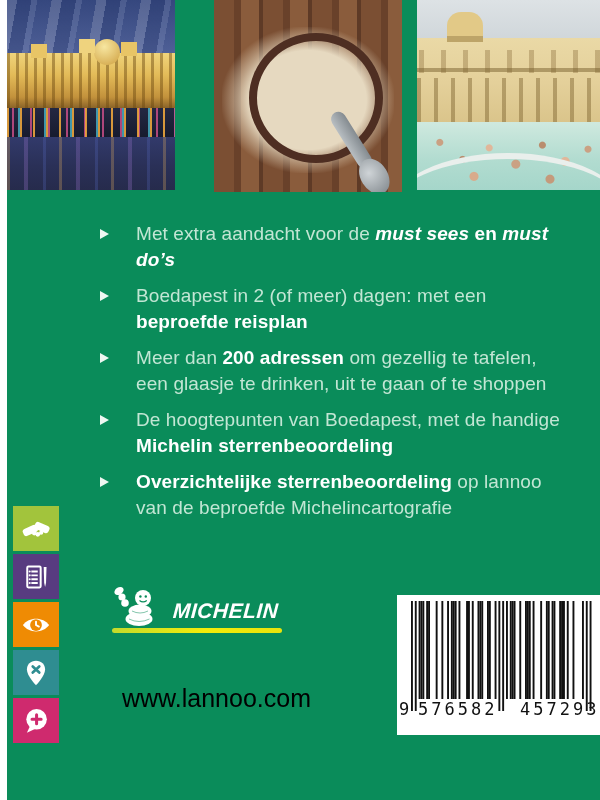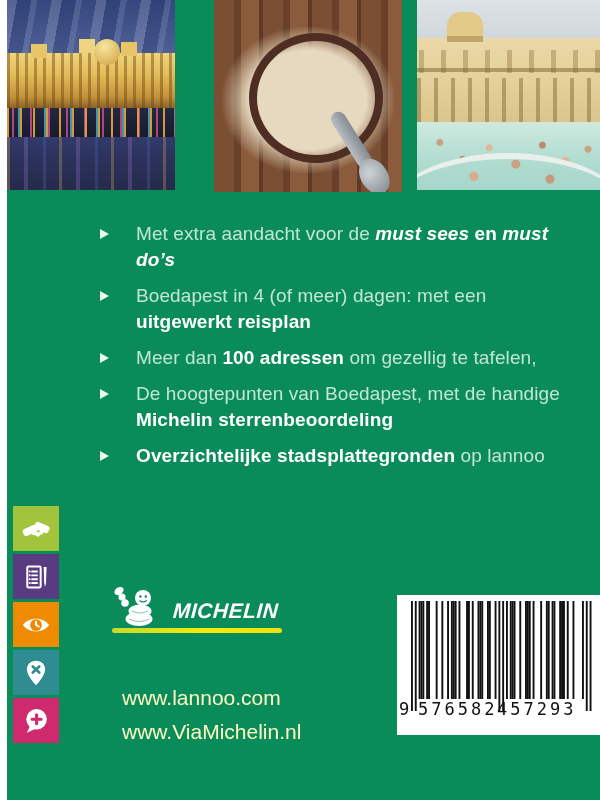--- a/index.html
+++ b/index.html
@@ -121,30 +121,30 @@
   
   .logo{position:absolute;left:103px;top:584px;width:172px;height:50px;}
   .bib{position:absolute;left:0;bottom:6px;}
   .brand{position:absolute;left:63px;bottom:11px;
     font-size:21px;font-weight:700;font-style:italic;color:#fff;letter-spacing:.5px;
     transform:skewX(-4deg);}
   .logo-underline{position:absolute;left:2px;right:0;bottom:1px;height:5px;border-radius:3px;
     background:linear-gradient(90deg,#c3da2c,#f4ec09 55%,#e8e30c);}
 
   
-  .urls{position:absolute;left:115px;top:681px;font-size:21px;line-height:34px;color:#fef9c3;}
+  .urls{position:absolute;left:115px;top:681px;font-size:25px;line-height:34px;color:#000000;}
 
   
   .barcode-box{position:absolute;left:390px;top:595px;width:210px;height:140px;background:#fff;}
   .bars{position:absolute;left:14px;top:6px;}
   .bc-digits{position:absolute;top:104px;font-family:"DejaVu Sans Mono", monospace;
     font-size:17px;color:#111;letter-spacing:3px;}
   .bc-9{left:0px;width:14px;letter-spacing:0;text-align:center;}
   .bc-g1{left:21px;width:81px;}
-  .bc-g2{left:100px;width:81px;}
+  .bc-g2{left:123px;width:81px;}
 </style>
 </head>
 <body>
 
 <div class="page">
 
   <div class="photo photo1">
     <div class="p1-sky"></div>
     <div class="p1-castle"></div>
     <div class="p1-bank"></div>
@@ -164,41 +164,43 @@
   <div class="bullets" id="bullets">
       <div class="bullet">
         <span class="arrow"></span>
         <div class="btext">
           <div><span class="seg-r">Met extra aandacht voor de </span><span class="seg-bi">must sees</span><span class="seg-b"> en </span><span class="seg-bi">must do’s</span></div>
         </div>
       </div>
       <div class="bullet">
         <span class="arrow"></span>
         <div class="btext">
-          <div><span class="seg-r">Boedapest in 4 (of meer) dagen: met een</span></div>
-          <div><span class="seg-b">uitgewerkt reisplan</span></div>
-        </div>
-      </div>
-      <div class="bullet">
-        <span class="arrow"></span>
-        <div class="btext">
-          <div><span class="seg-r">Meer dan </span><span class="seg-b">100 adressen</span><span class="seg-r"> om gezellig te tafelen,</span></div>
+          <div><span class="seg-r">Boedapest in 2 (of meer) dagen: met een</span></div>
+          <div><span class="seg-b">beproefde reisplan</span></div>
+        </div>
+      </div>
+      <div class="bullet">
+        <span class="arrow"></span>
+        <div class="btext">
+          <div><span class="seg-r">Meer dan </span><span class="seg-b">200 adressen</span><span class="seg-r"> om gezellig te tafelen,</span></div>
+          <div><span class="seg-r">een glaasje te drinken, uit te gaan of te shoppen</span></div>
         </div>
       </div>
       <div class="bullet">
         <span class="arrow"></span>
         <div class="btext">
           <div><span class="seg-r">De hoogtepunten van Boedapest, met de handige</span></div>
           <div><span class="seg-b">Michelin sterrenbeoordeling</span></div>
         </div>
       </div>
       <div class="bullet">
         <span class="arrow"></span>
         <div class="btext">
-          <div><span class="seg-b">Overzichtelijke stadsplattegronden</span><span class="seg-r"> op lannoo</span></div>
+          <div><span class="seg-b">Overzichtelijke sterrenbeoordeling</span><span class="seg-r"> op lannoo</span></div>
+          <div><span class="seg-r">van de beproefde Michelincartografie</span></div>
         </div>
       </div>
     </div>
 
   <div class="icon-col">
     <div class="sq sq-1">
       <svg width="28" height="28" viewBox="0 0 24 24">
         <g fill="#fff">
           <rect x="0.5" y="10" width="13" height="6.5" rx="2.4" transform="rotate(-24 7 13)"></rect>
           <rect x="10.5" y="7.5" width="13" height="6.5" rx="2.4" transform="rotate(24 17 11)"></rect>
@@ -262,21 +264,20 @@
         <path d="M22 25 Q30 29 38 25" stroke="#0a8c5a" stroke-width="1" fill="none" opacity=".5"></path>
         <path d="M19 33 Q29 38 39.5 33" stroke="#0a8c5a" stroke-width="1" fill="none" opacity=".5"></path>
       </g>
     </svg>
     <span class="brand">MICHELIN</span>
     <div class="logo-underline"></div>
   </div>
 
   <div class="urls">
     <div>www.lannoo.com</div>
-    <div>www.ViaMichelin.nl</div>
   </div>
 
   <div class="barcode-box">
     <svg class="bars" id="bars" width="182" height="118">
         <rect x="0.00" y="0" width="1.90" height="110" fill="#111"></rect>
         <rect x="3.80" y="0" width="1.90" height="110" fill="#111"></rect>
         <rect x="7.60" y="0" width="1.90" height="98" fill="#111"></rect>
         <rect x="9.50" y="0" width="1.90" height="98" fill="#111"></rect>
         <rect x="11.40" y="0" width="1.90" height="98" fill="#111"></rect>
         <rect x="15.20" y="0" width="1.90" height="98" fill="#111"></rect>

